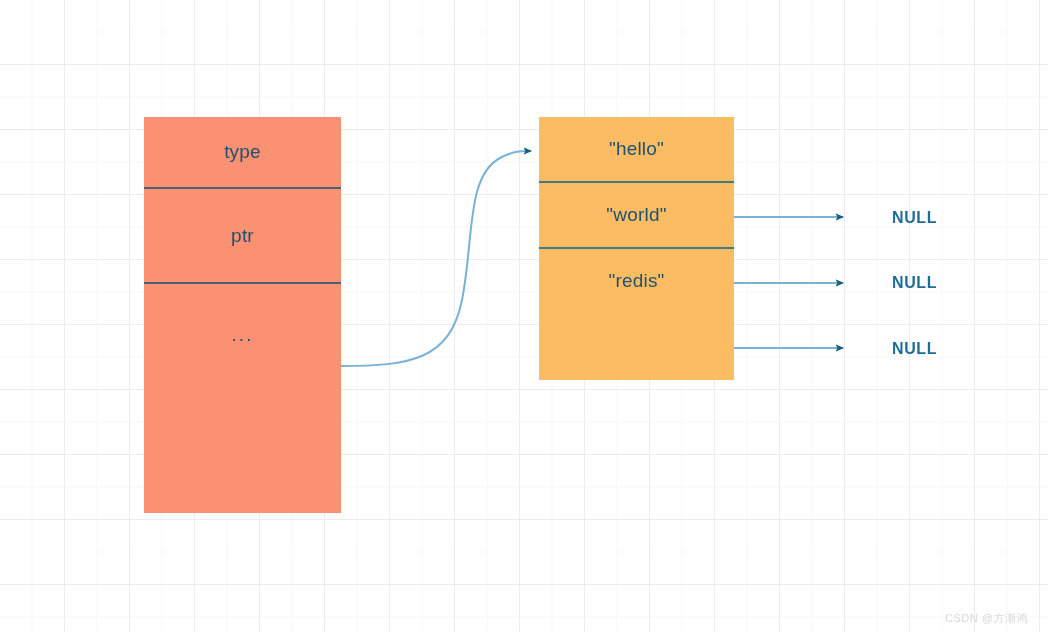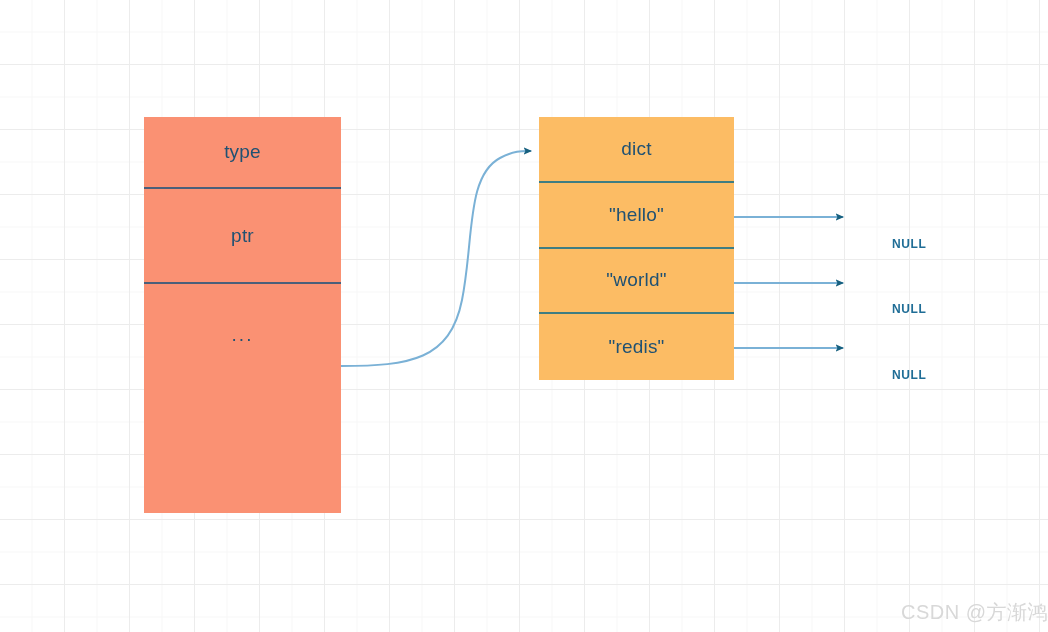--- a/index.html
+++ b/index.html
@@ -94,37 +94,36 @@
     left: 0; top: 0;
     width: 1048px;
     height: 632px;
     pointer-events: none;
   }
 
   
   .null-label {
     position: absolute;
     color: #1f6d96;
-    font-size: 12px;
+    font-size: 16px;
     font-weight: 600;
     letter-spacing: 0.6px;
     white-space: nowrap;
-    margin-top: 28px;
   }
   #null-1 { left: 892px; top: 209px; }
   #null-2 { left: 892px; top: 274px; }
   #null-3 { left: 892px; top: 340px; }
 
   
   #watermark {
     position: absolute;
-    right: 0;
+    right: 20px;
     bottom: 6px;
     color: #d8d8d8;
-    font-size: 20px;
+    font-size: 11px;
     white-space: nowrap;
     letter-spacing: 0.5px;
   }
 </style>
 </head>
 <body>
 
 <div id="canvas">
 
   <div class="node-box" id="robj-box">
@@ -133,23 +132,20 @@
     </div>
     <div class="node-row row-ptr">
       <span>ptr</span>
     </div>
     <div class="node-row row-ellipsis">
       <span>...</span>
     </div>
   </div>
 
   <div class="node-box" id="dict-box">
-    <div class="node-row drow">
-      <span>dict</span>
-    </div>
     <div class="node-row drow">
       <span>"hello"</span>
     </div>
     <div class="node-row drow">
       <span>"world"</span>
     </div>
     <div class="node-row drow">
       <span>"redis"</span>
     </div>
   </div>

